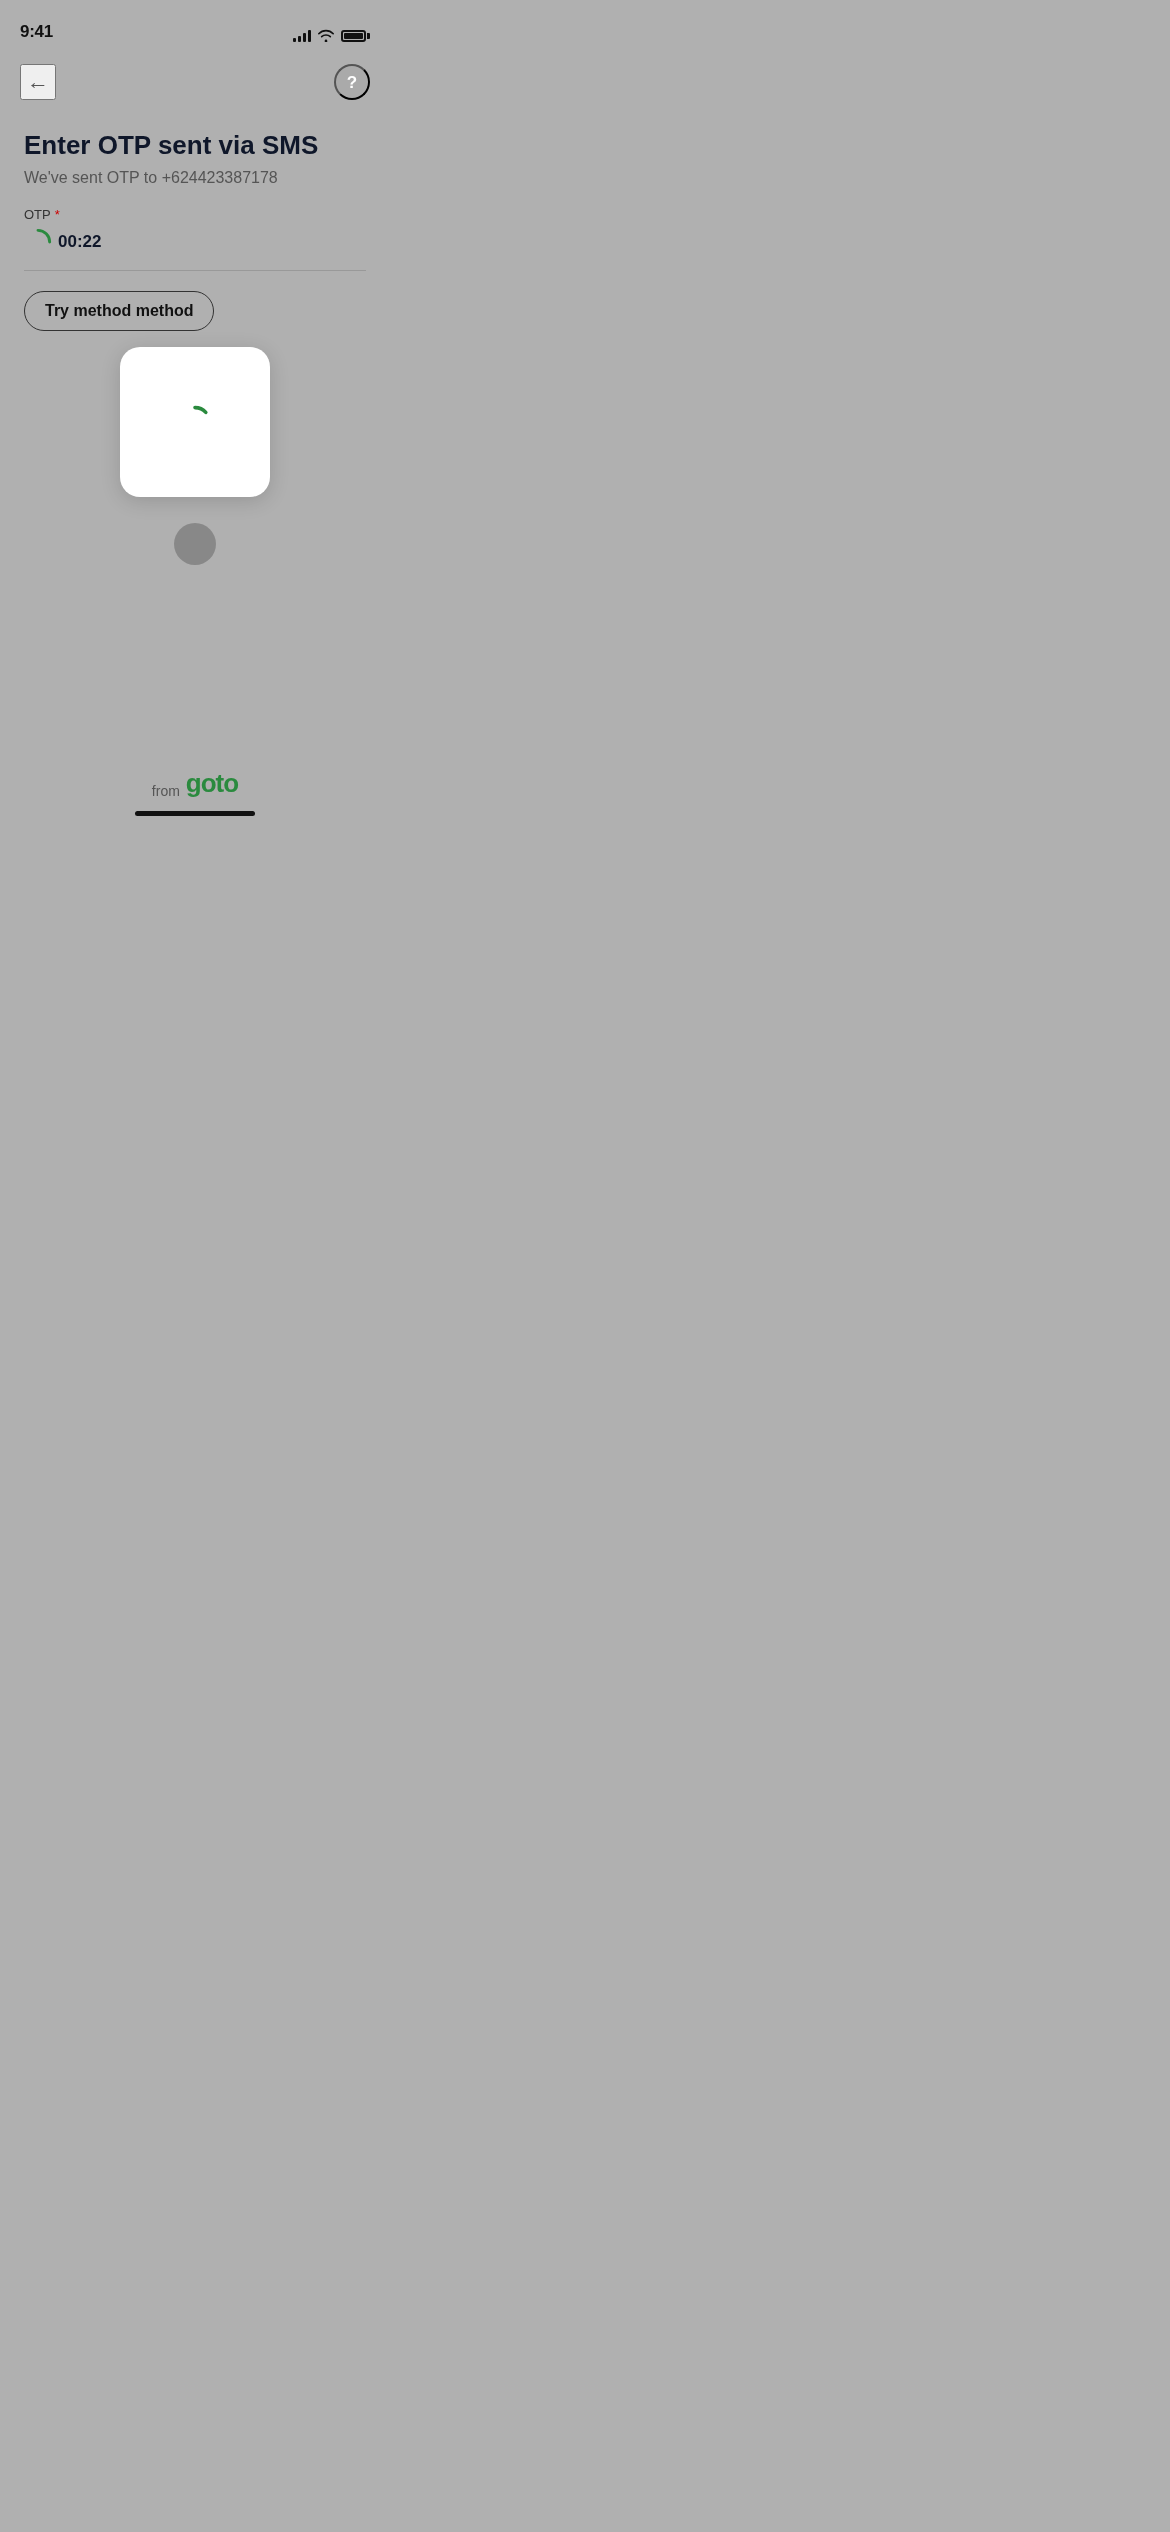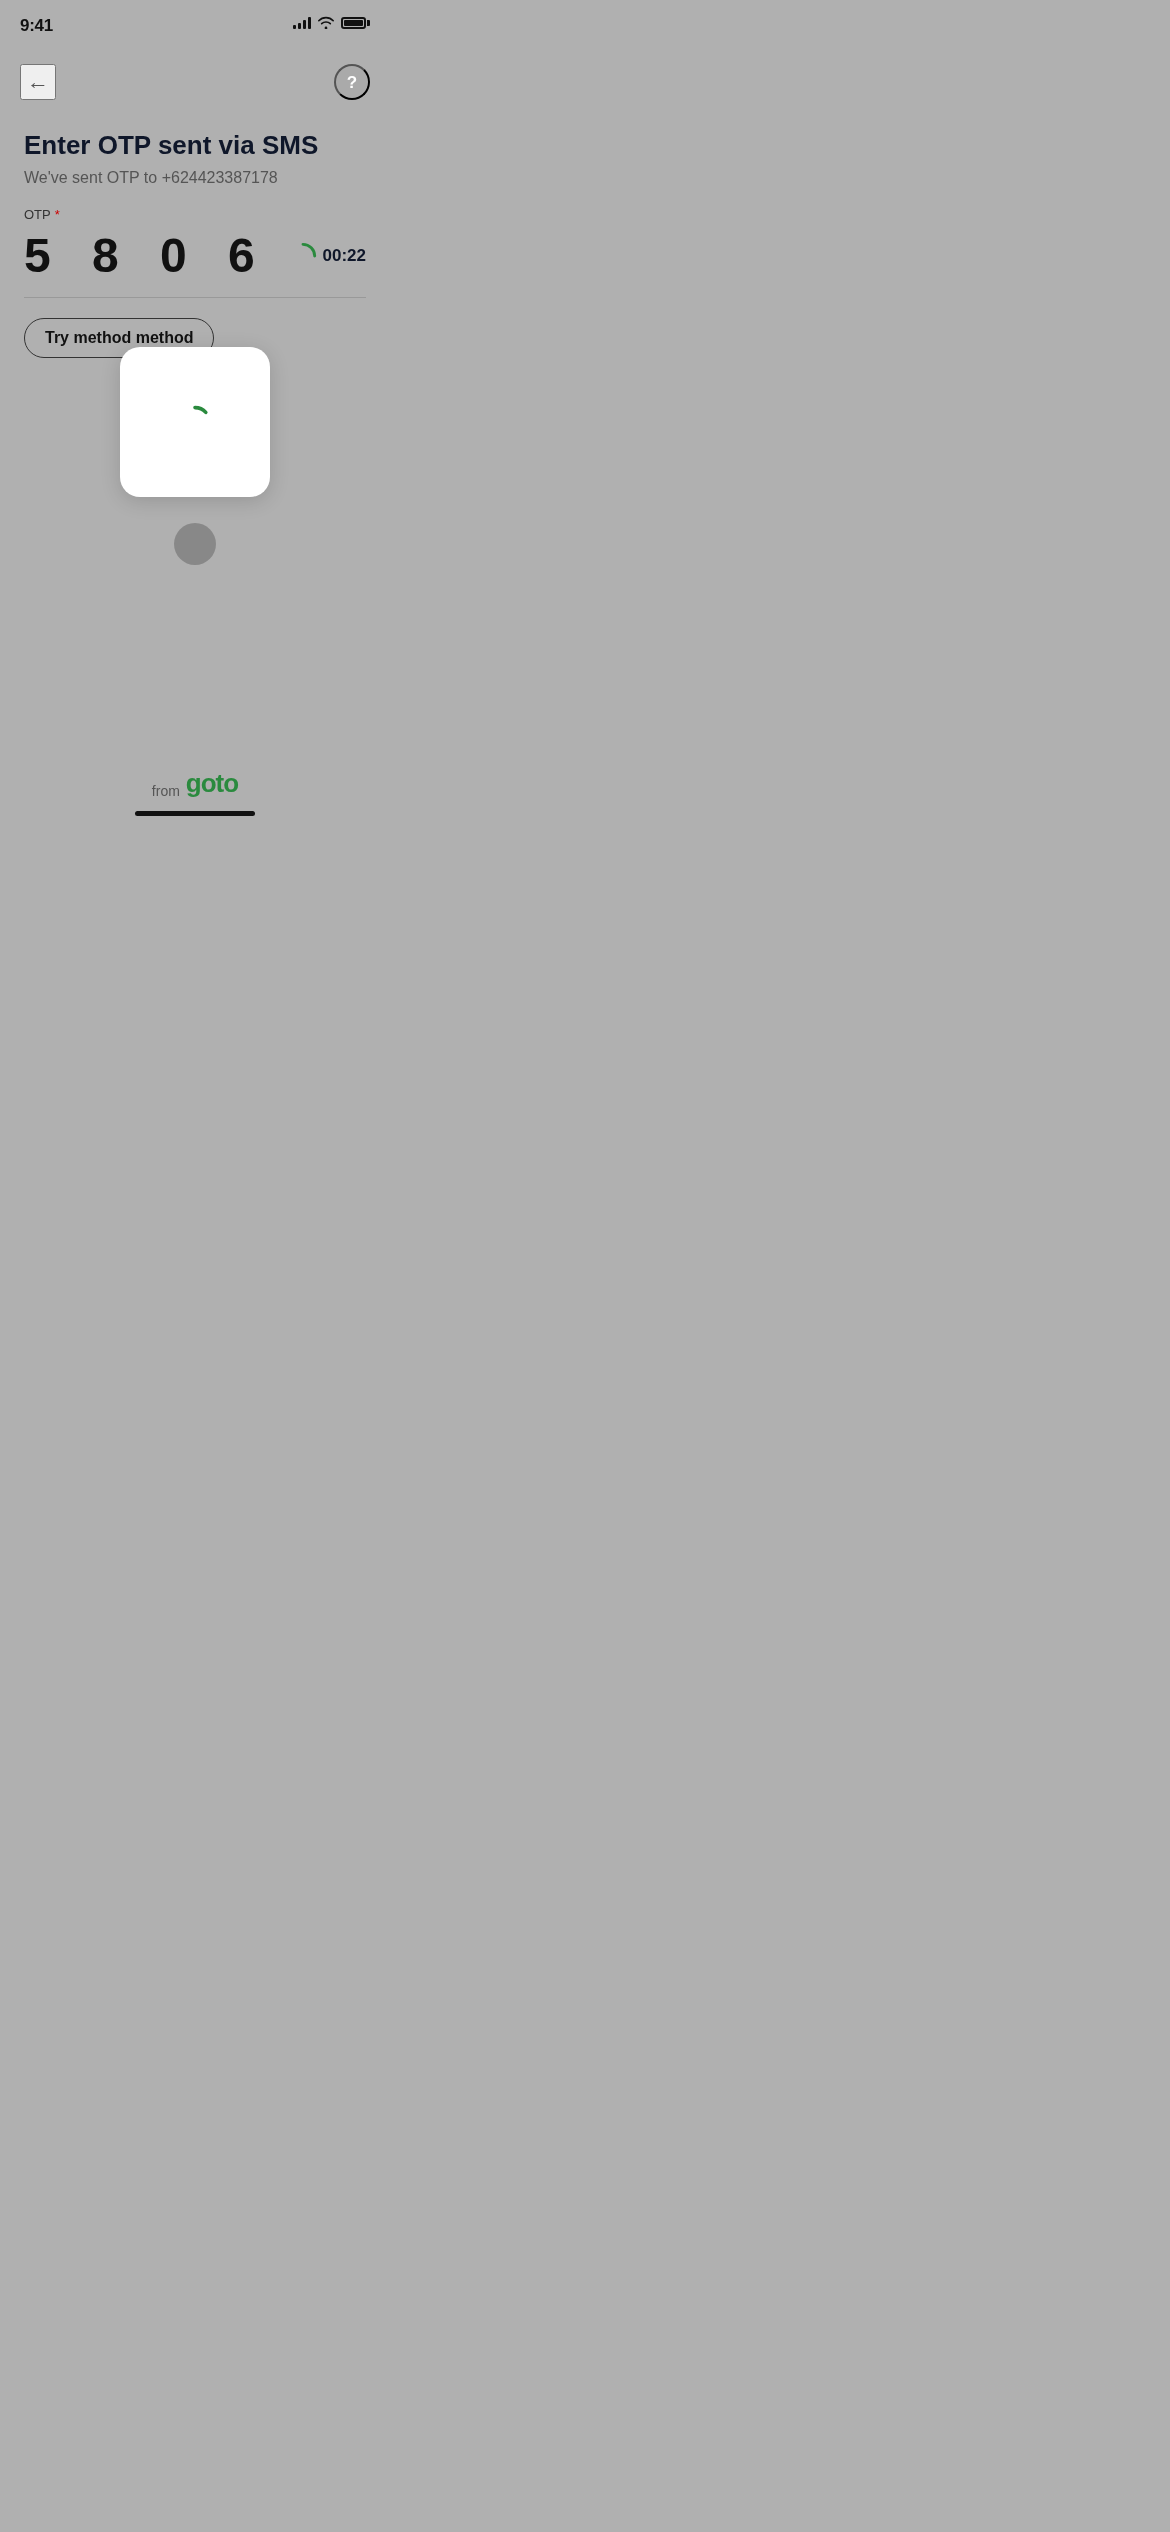--- a/index.html
+++ b/index.html
@@ -11,21 +11,21 @@
       background-color: #b0b0b0;
       font-family: -apple-system, BlinkMacSystemFont, 'SF Pro Display', 'Helvetica Neue', sans-serif;
       position: relative;
       overflow: hidden;
     }
 
     
     .status-bar {
       display: flex;
       justify-content: space-between;
-      align-items: flex-start;
+      align-items: flex-end;
       padding: 16px 20px 8px;
       height: 50px;
     }
 
     .status-time {
       font-size: 17px;
       font-weight: 600;
       color: #111;
       letter-spacing: -0.3px;
     }
@@ -321,21 +321,20 @@
 <div class="main-content">
   <h1 class="page-title">Enter OTP sent via SMS</h1>
   <p class="subtitle">We've sent OTP to +624423387178</p>
 
   <div class="otp-label">
     <span>OTP</span>
     <span class="required-star">*</span>
   </div>
 
   <div class="otp-row">
-    <span class="otp-value">5 8 0 6</span>
     <div class="timer-container">
       <svg class="spinner-arc" viewBox="0 0 24 24" fill="none" xmlns="http://www.w3.org/2000/svg">
         <path d="M12 2a10 10 0 0 1 10 10" stroke="#2a8a3e" stroke-width="2.5" stroke-linecap="round"></path>
       </svg>
       <span class="timer-text">00:22</span>
     </div>
   </div>
 
   <div class="divider"></div>
 

